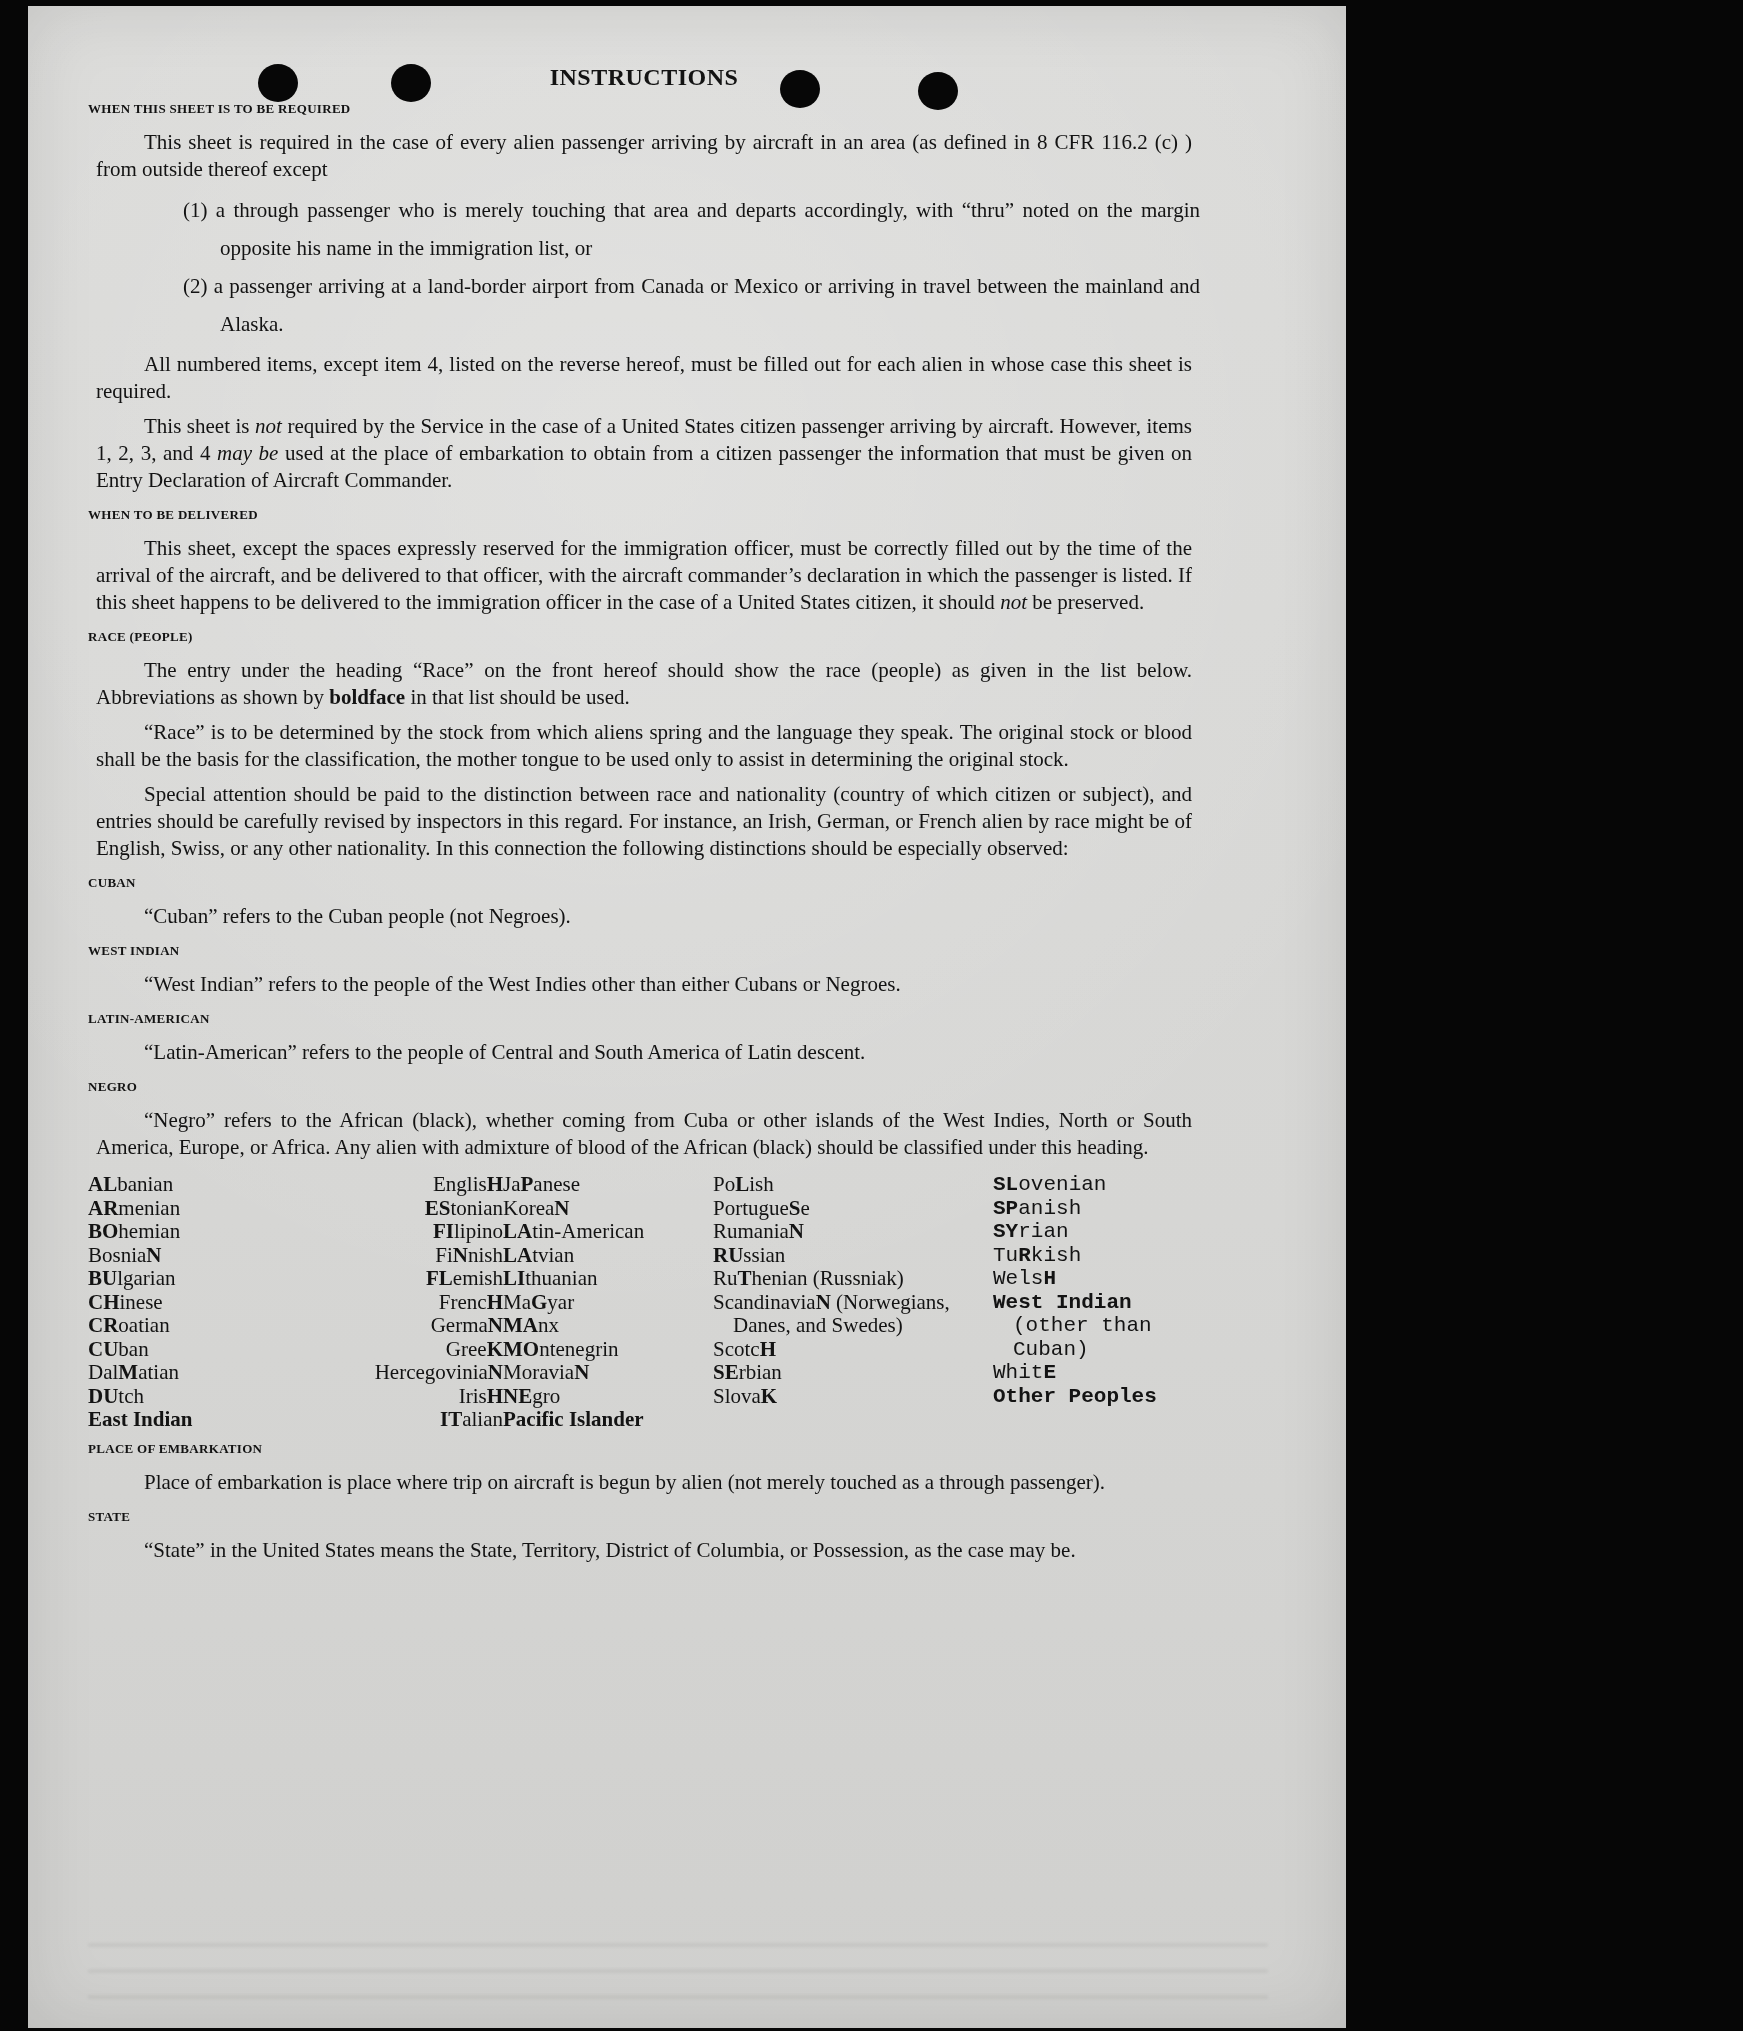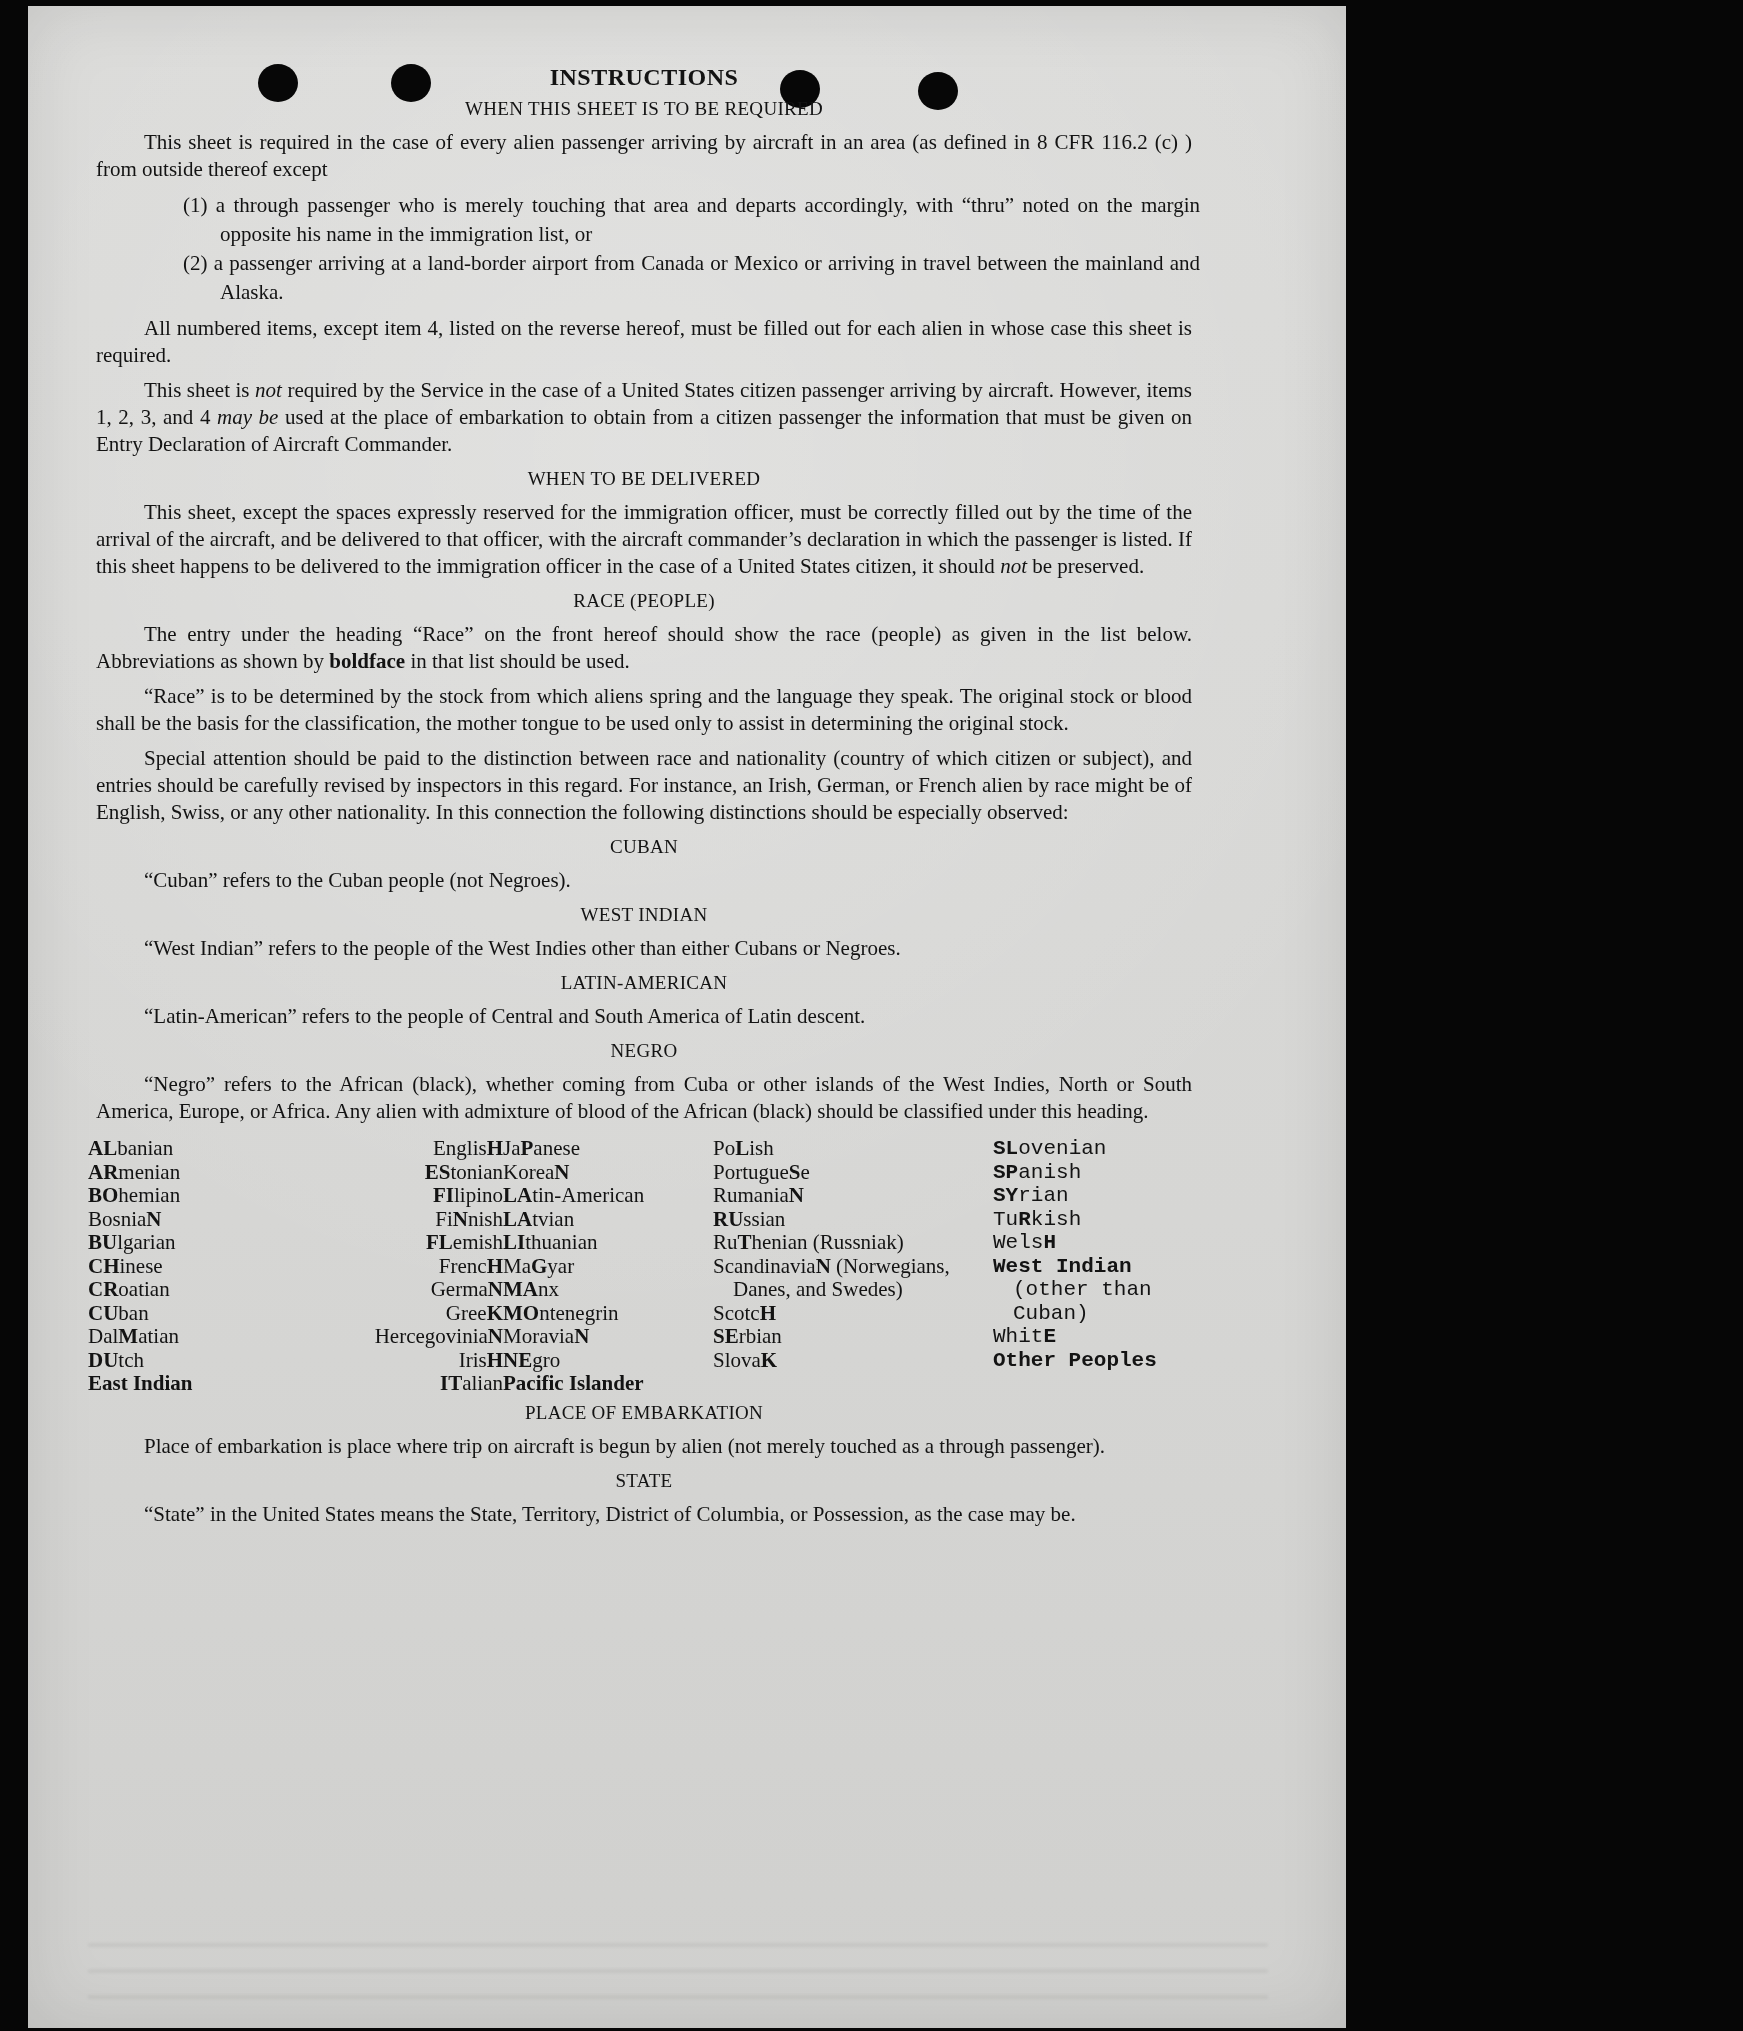--- a/index.html
+++ b/index.html
@@ -16,23 +16,23 @@
       linear-gradient(180deg,#dadad8 0%,#d6d6d4 60%,#d0d0ce 100%);
     box-shadow:inset 0 0 70px rgba(0,0,0,.10);
   }
   .hole{position:absolute;width:40px;height:38px;border-radius:50%;background:#070707;}
   .hole.h1{left:230px;top:58px;}
   .hole.h2{left:363px;top:58px;}
   .hole.h3{left:752px;top:64px;}
   .hole.h4{left:890px;top:66px;}
   .content{position:absolute;left:60px;top:56px;width:1112px;color:#131313;}
   .title{margin:0 0 2px 0;font-size:24px;line-height:30px;font-weight:bold;text-align:center;letter-spacing:.5px;}
-  .hd{margin:4px 0 1px 0;font-size:19px;line-height:25px;font-weight:normal;text-align:center;letter-spacing:.3px;}
+  .hd{margin:4px 0 1px 0;font-size:13px;line-height:25px;font-weight:bold;letter-spacing:.3px;}
   .para{margin:8px;font-size:21px;line-height:27px;text-align:justify;text-indent:48px;}
-  .num-item{margin:0;font-size:21px;line-height:29px;text-align:justify;padding-left:132px;text-indent:-37px;}
+  .num-item{margin:0;font-size:21px;line-height:38px;text-align:justify;padding-left:132px;text-indent:-37px;}
   .races{display:flex;margin:12px 0 0 0;}
   .race-col{font-size:21px;line-height:23.5px;}
   .race{padding-left:20px;text-indent:-20px;}
   .col-0{width:205px;}
   .col-1{width:210px;text-align:right;}
   .col-2{width:210px;}
   .col-3{width:280px;}
   .col-4{flex:1;font-family:Liberation Mono, monospace;}
   b{font-weight:bold;}
   .ghost-smudge{

